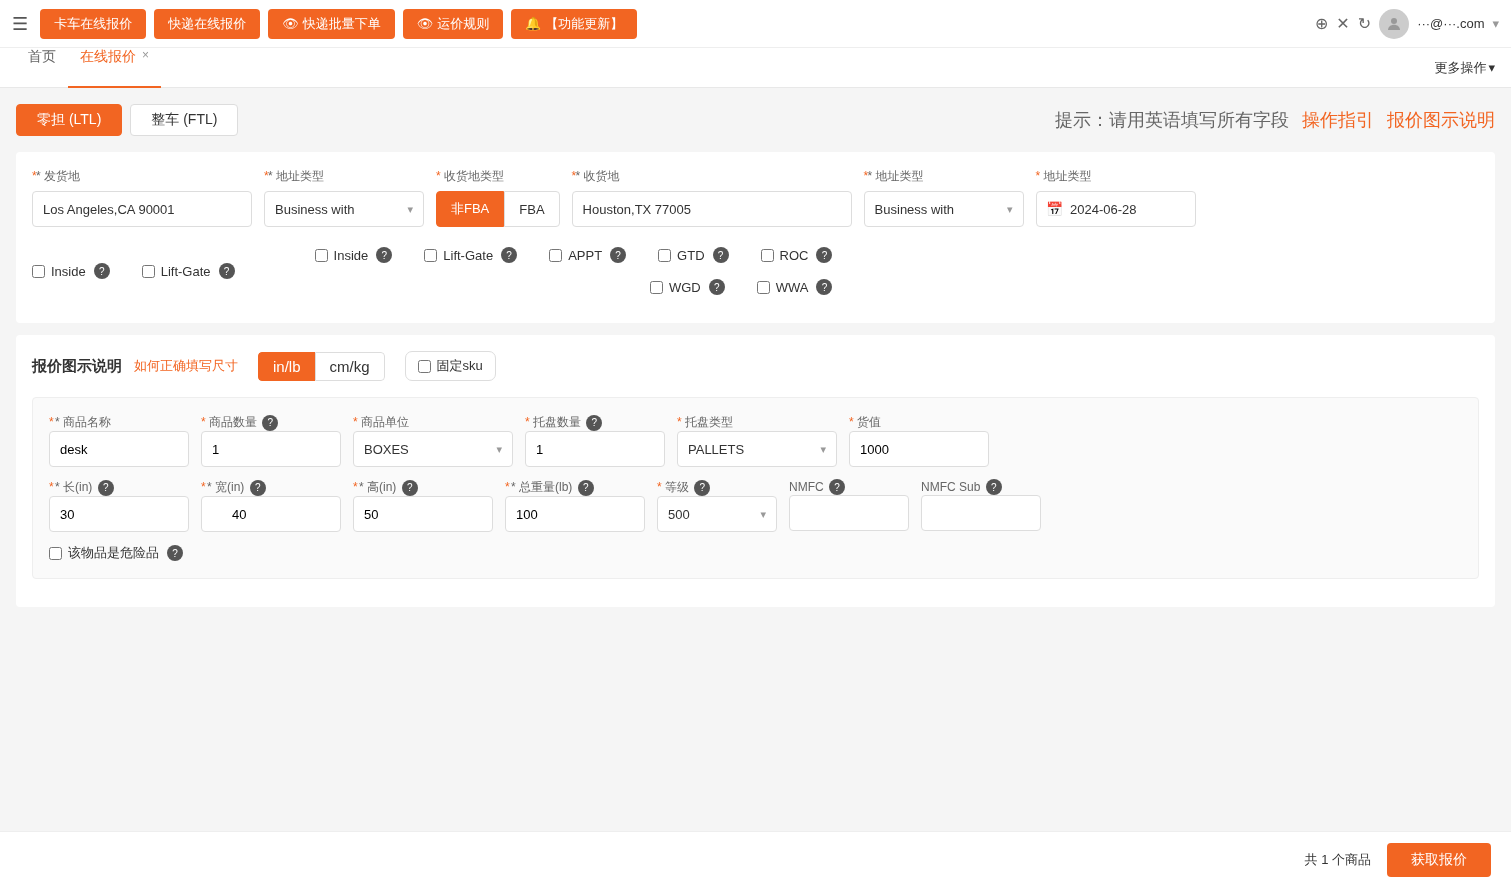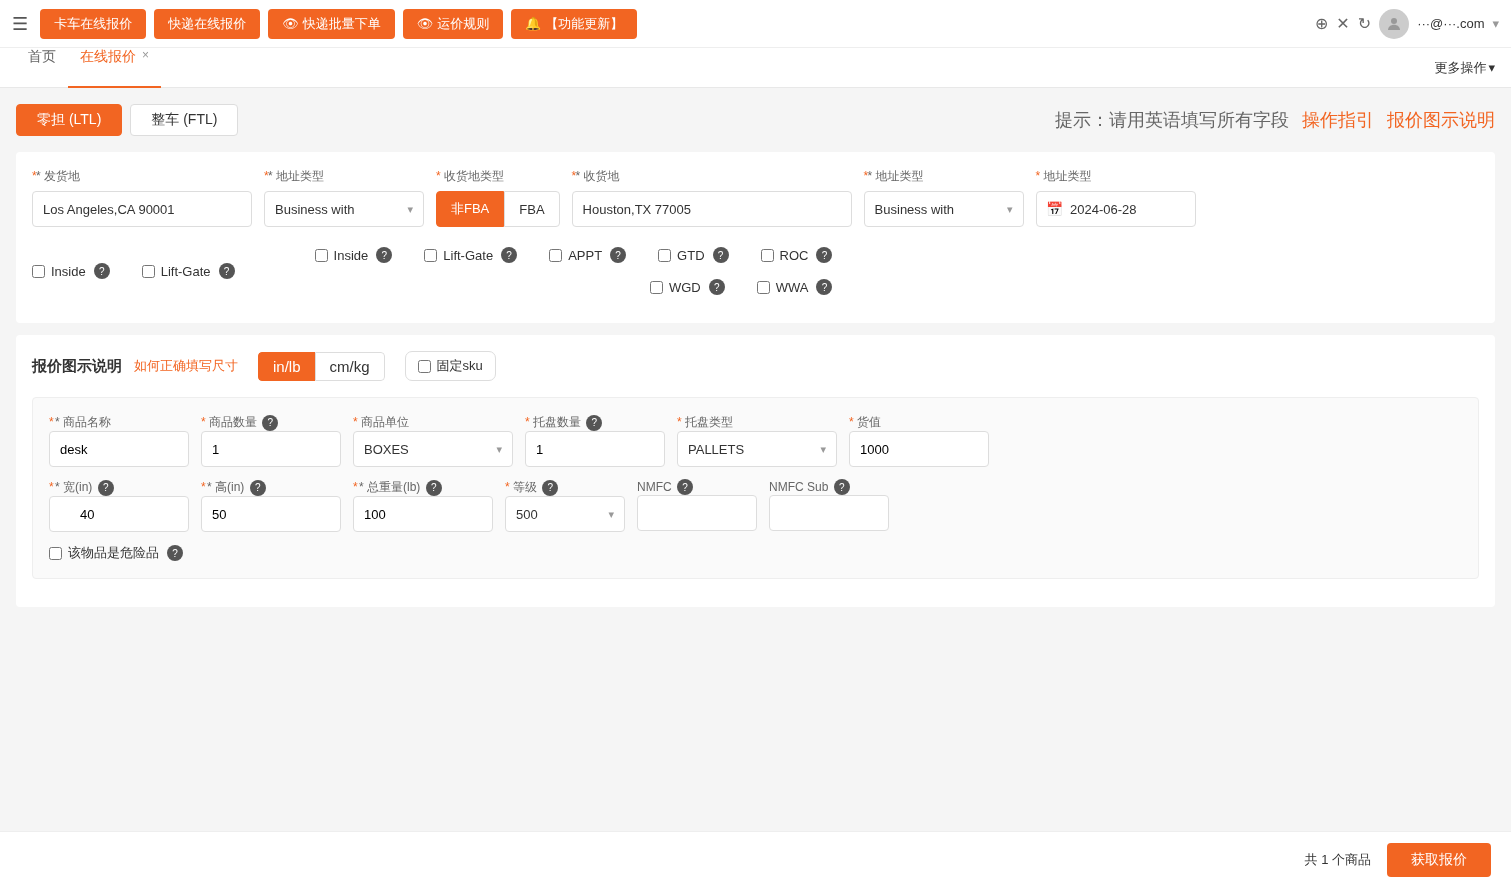--- a/index.html
+++ b/index.html
@@ -330,20 +330,27 @@
           <div class="pf-label">
             <span style="color:#f26522;">*</span> <span>货值</span>
           </div>
           <input class="pf-input" style="width: 140px;" type="text" value="1000">
         </div>
       </div>
 
       <div class="product-form-row">
         <div class="pf-group">
           <div class="pf-label">
+            <span style="color:#f26522;">*</span> <span style="margin-left:-2px;">* 长(in)</span>
+            <span class="question-mark">?</span>
+          </div>
+          <input class="pf-input" style="width: 140px;" type="text" value="30">
+        </div>
+        <div class="pf-group">
+          <div class="pf-label">
             <span style="color:#f26522;">*</span> <span style="margin-left:-2px;">* 宽(in)</span>
             <span class="question-mark">?</span>
           </div>
           <input class="pf-input" style="width: 140px; padding-left: 30px;" type="text" value="40">
         </div>
         <div class="pf-group">
           <div class="pf-label">
             <span style="color:#f26522;">*</span> <span style="margin-left:-2px;">* 高(in)</span>
             <span class="question-mark">?</span>
           </div>

